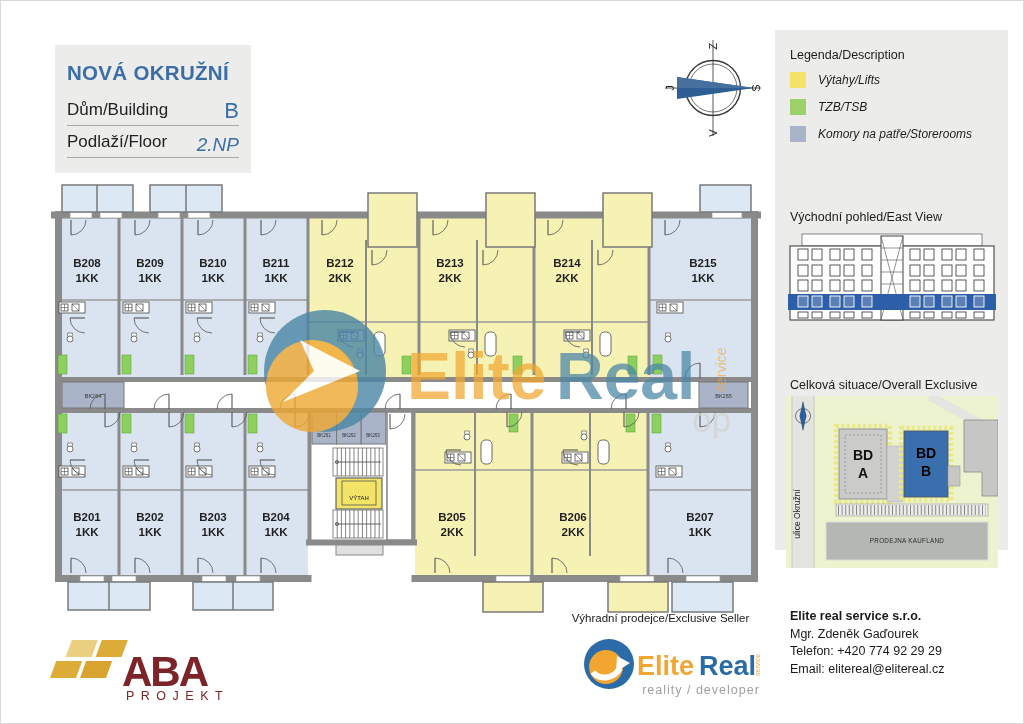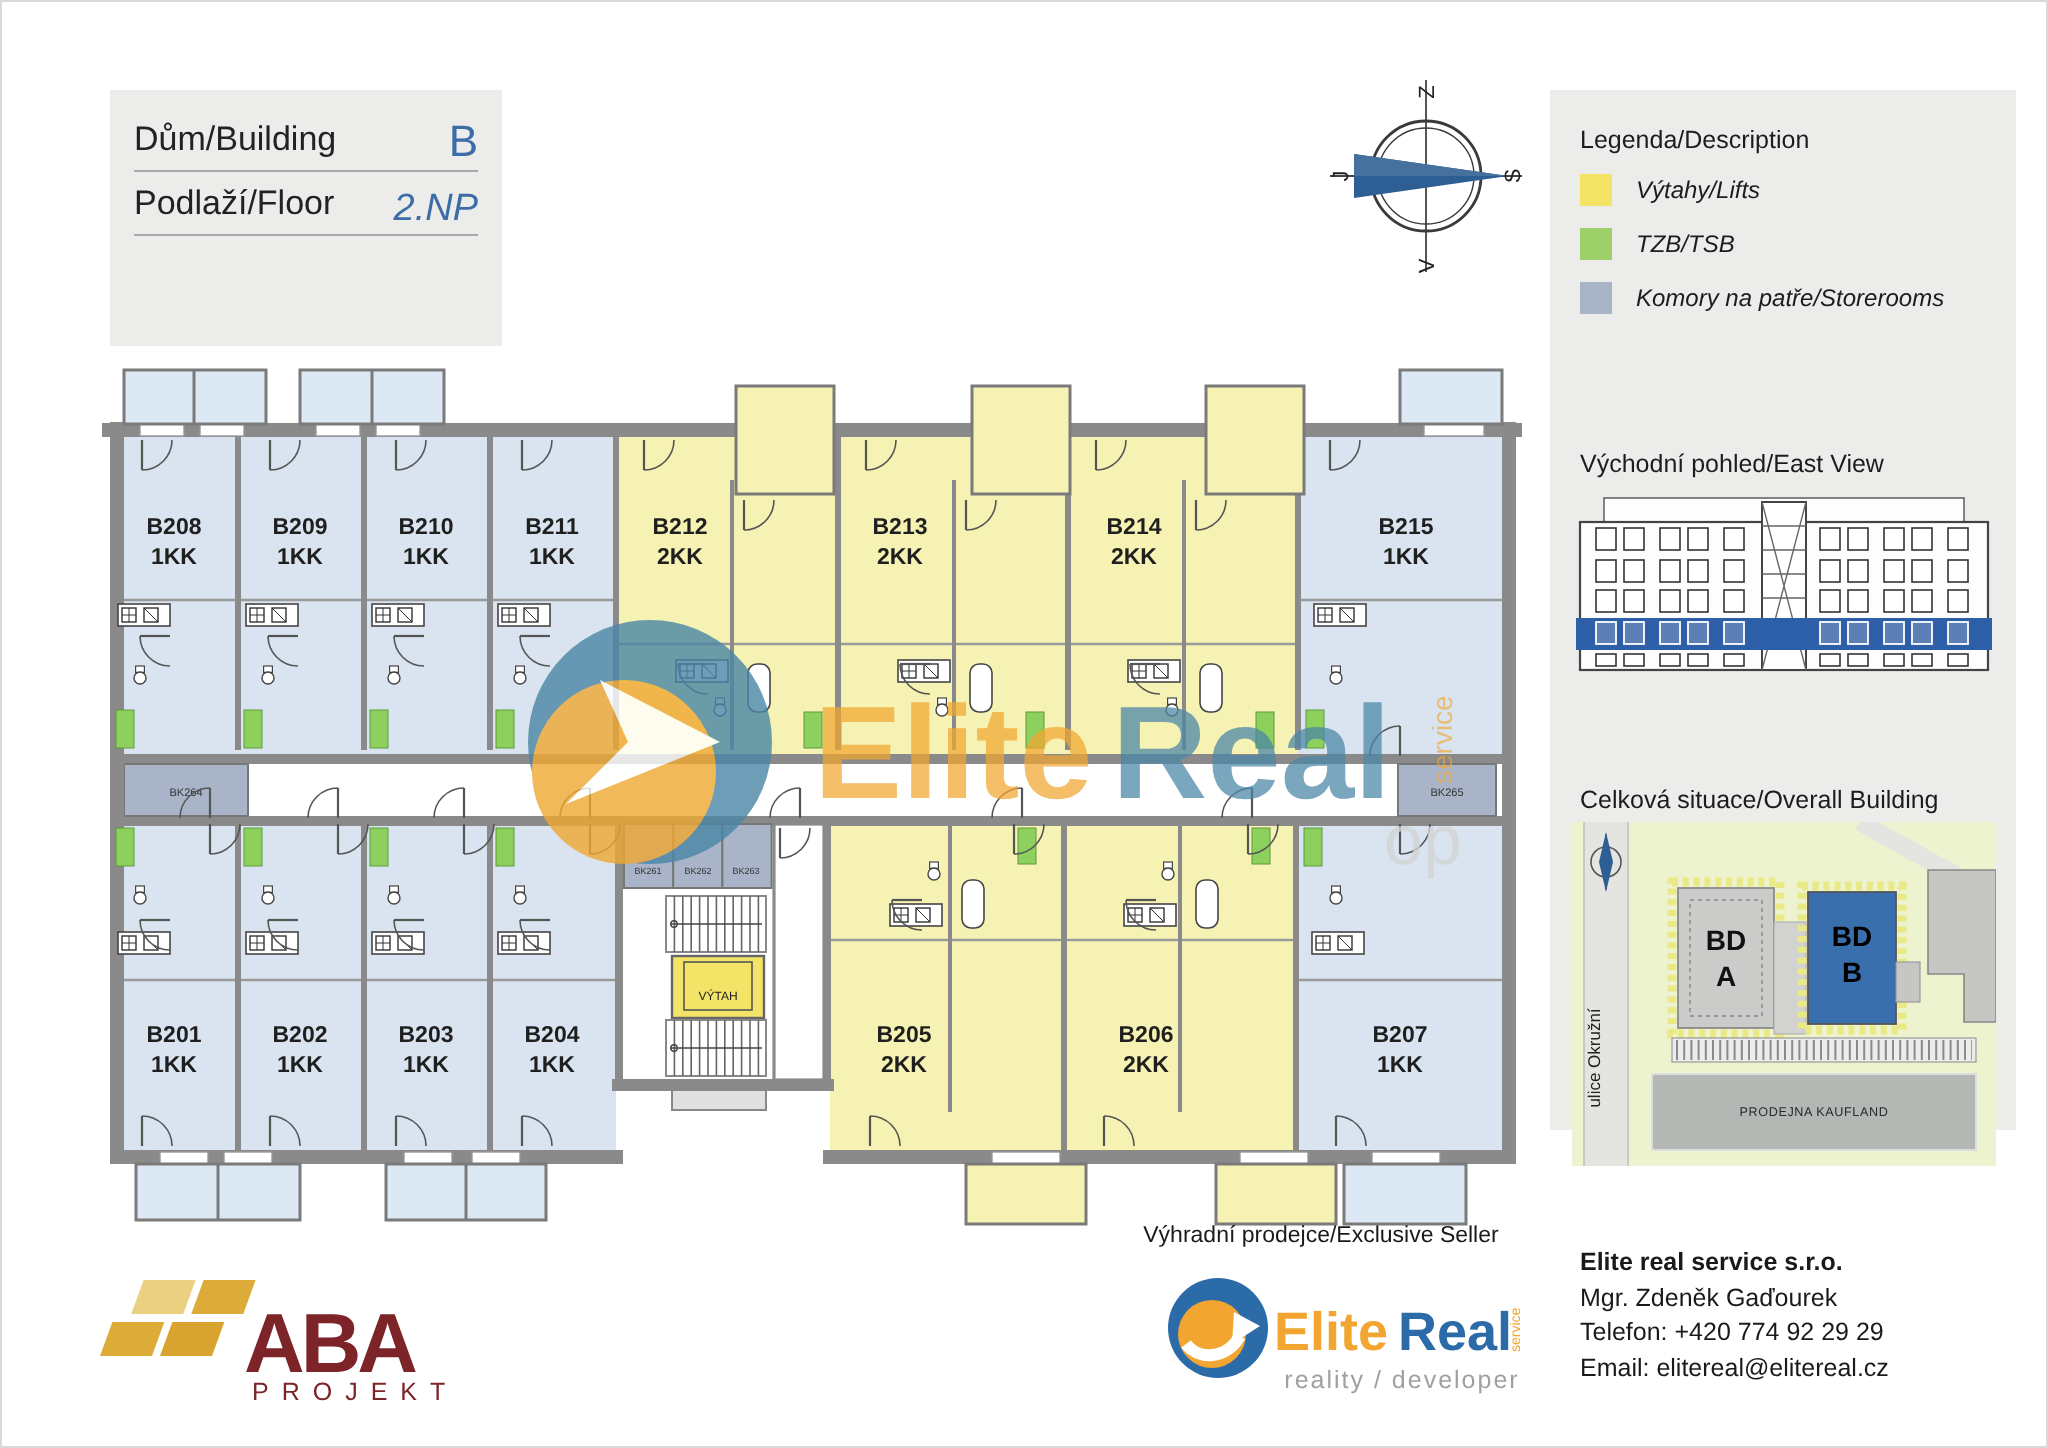--- a/index.html
+++ b/index.html
@@ -10,37 +10,38 @@
   
   .title-block{left:55px;top:45px;width:196px;height:128px;background:#ececea;}
   .title-block h1{margin:16px 0 0 12px;font-size:20.5px;letter-spacing:.3px;color:#3d6da8;font-weight:bold;}
   .tb-rows{margin:13px 12px 0 12px;}
   .tb-row{display:flex;align-items:flex-end;border-bottom:1px solid #a8a8a8;margin-top:6px;padding-bottom:1px;}
   .tb-label{font-size:17px;color:#222;padding-bottom:4px;}
   .tb-val{margin-left:auto;color:#3d6da8;}
   .tb-val.big{font-size:22px;}
   .tb-val.med{font-size:19px;font-style:italic;}
   
-  .right-panel{left:775px;top:45px;width:233px;height:520px;background:#ececea;}
+  .right-panel{left:775px;top:30px;width:233px;height:520px;background:#ececea;}
   .rp{position:absolute;left:15px;color:#1c1c1c;}
   .sec-title{font-size:12.5px;}
   .legend-item{position:absolute;left:15px;display:flex;align-items:center;font-style:italic;}
   .legend-item .sw{width:16px;height:16px;display:inline-block;}
   .legend-item .lb{font-size:12px;margin-left:12px;color:#1c1c1c;}
   .sw1{background:#f3e366}.sw2{background:#9ed06a}.sw3{background:#a9b4c9}
   .company{font-size:12.5px;line-height:1.4;color:#1a1a1a;}
   .company .cname{font-weight:bold;}
   
   .seller-heading{left:558px;top:612px;width:205px;text-align:center;font-size:11.5px;color:#1a1a1a;}
   svg text{font-family:"Liberation Sans",sans-serif;}
 </style>
 </head>
 <body>
 
 <div class="abs title-block">
+  <h1>NOVÁ OKRUŽNÍ</h1>
   <div class="tb-rows">
     <div class="tb-row">
       <span class="tb-label">Dům/Building</span>
       <span class="tb-val big">B</span>
     </div>
     <div class="tb-row">
       <span class="tb-label">Podlaží/Floor</span>
       <span class="tb-val med">2.NP</span>
     </div>
   </div>
@@ -422,21 +423,21 @@
         <use href="#gwin" x="56" y="84"></use>
         <use href="#gwin" x="74" y="84"></use>
       <use href="#gwin" x="122" y="84"></use>
         <use href="#gwin" x="136" y="84"></use>
         <use href="#gwin" x="154" y="84"></use>
         <use href="#gwin" x="168" y="84"></use>
         <use href="#gwin" x="186" y="84"></use>
     </g>
   </svg>
 
-  <div class="rp sec-title" style="top:348px">Celková situace/Overall Building</div>
+  <div class="rp sec-title" style="top:348px">Celková situace/Overall Exclusive</div>
   <svg class="abs" style="left:11px;top:366px" width="212" height="172" viewBox="0 0 212 172">
     <rect x="0" y="0" width="212" height="172" fill="#edf2cf"></rect>
     <rect x="6" y="0" width="22" height="172" fill="#e4e4e0"></rect>
     <line x1="6" y1="0" x2="6" y2="172" stroke="#bbb" stroke-width="0.7"></line>
     <line x1="28" y1="0" x2="28" y2="172" stroke="#bbb" stroke-width="0.7"></line>
     <path d="M144,0 L212,38" stroke="#e4e4e0" stroke-width="9"></path>
     <g>
       <line x1="17" y1="6" x2="17" y2="34" stroke="#555" stroke-width="0.7"></line>
       <circle cx="17" cy="20" r="7.5" fill="none" stroke="#555" stroke-width="0.8"></circle>
       <polygon points="17,5 13.5,20 17,35 20.5,20" fill="#2e5f94"></polygon>

